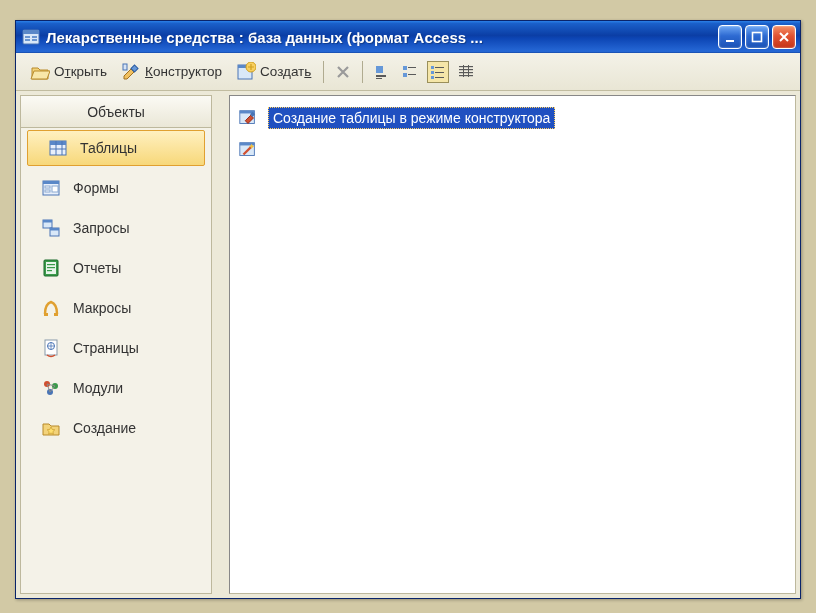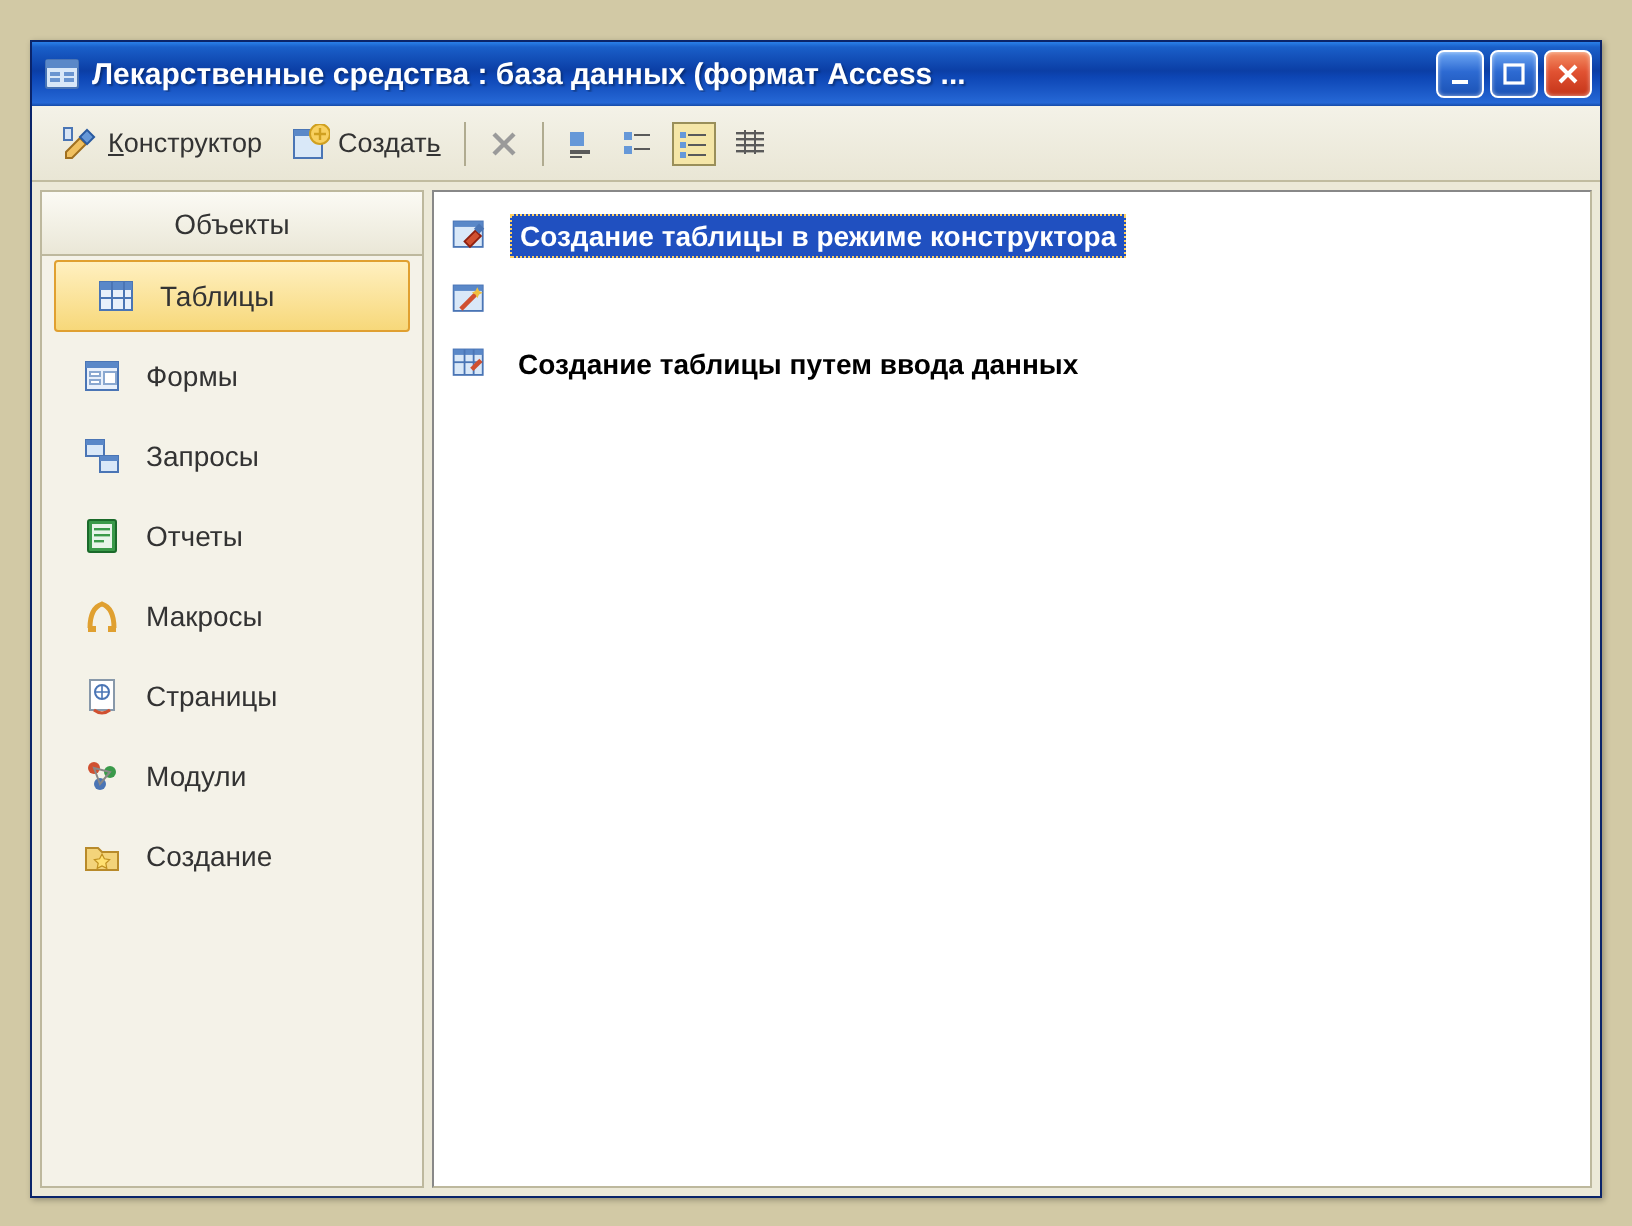--- a/index.html
+++ b/index.html
@@ -93,21 +93,21 @@
   .ticonbtn.active {
     border: 1px solid #9a8f5a;
     background: #f5e6a8;
   }
 
   
   .body {
     flex: 1;
     display: flex;
     padding: 4px;
-    gap: 4px;
+    gap: 17px;
     overflow: hidden;
   }
   .sidebar {
     width: 192px;
     background: #f4f2e8;
     border: 1px solid #bdb89d;
     display: flex;
     flex-direction: column;
     overflow: hidden;
   }
@@ -155,21 +155,20 @@
     padding: 6px 8px;
     overflow: auto;
   }
   .list-item {
     display: flex;
     align-items: center;
     gap: 10px;
     height: 32px;
     font-size: 14px;
     color: #000;
-    font-weight: bold;
   }
   .list-item .label {
     padding: 2px 4px;
   }
   .list-item.selected .label {
     background: #2050c0;
     color: #fff;
     border: 1px dotted #ffd060;
   }
 </style>
@@ -206,20 +205,29 @@
             <path d="M3 3 L11 11 M11 3 L3 11" stroke="#fff" stroke-width="2"></path>
           </svg>
       </div>
     </div>
   </div>
 
   <div class="toolbar">
     <div class="tbtn">
       <span class="ico">
         <svg viewBox="0 0 20 20">
+            <path d="M2 6 h6 l2 2 h8 v9 h-16 z" fill="#f3d37a" stroke="#b88a2a"></path>
+            <path d="M4 9 h16 l-3 8 h-16 z" fill="#f8e6a8" stroke="#b88a2a"></path>
+          </svg>
+      </span>
+      <span>О<span class="u">т</span>крыть</span>
+    </div>
+    <div class="tbtn">
+      <span class="ico">
+        <svg viewBox="0 0 20 20">
             <path d="M3 14 L10 7 l3 3 l-7 7 h-3 z" fill="#f0c060" stroke="#a07020"></path>
             <rect x="11" y="4" width="5" height="5" transform="rotate(45 13.5 6.5)" fill="#6698d8" stroke="#2a5aa0"></rect>
             <rect x="2" y="2" width="4" height="6" fill="#d8e4f4" stroke="#4a75b5"></rect>
           </svg>
       </span>
       <span><span class="u">К</span>онструктор</span>
     </div>
     <div class="tbtn">
       <span class="ico">
         <svg viewBox="0 0 20 20">
@@ -393,29 +401,16 @@
       <div class="list-item">
         <span class="ico">
           <svg viewBox="0 0 22 22">
               <rect x="2" y="3" width="16" height="14" fill="#d9e8f8" stroke="#4a75b5"></rect>
               <rect x="2" y="3" width="16" height="3" fill="#5a88c8"></rect>
               <path d="M6 16 l9 -9" stroke="#d05030" stroke-width="2.5"></path>
               <path d="M15 4 l1 2 2 1 -2 1 -1 2 -1 -2 -2 -1 2 -1 z" fill="#f0c040"></path>
             </svg>
         </span>
       </div>
-      <div class="list-item">
-        <span class="ico">
-          <svg viewBox="0 0 22 22">
-              <rect x="2" y="3" width="16" height="14" fill="#d9e8f8" stroke="#4a75b5"></rect>
-              <rect x="2" y="3" width="16" height="3" fill="#5a88c8"></rect>
-              <line x1="8" y1="3" x2="8" y2="17" stroke="#4a75b5"></line>
-              <line x1="13" y1="3" x2="13" y2="17" stroke="#4a75b5"></line>
-              <line x1="2" y1="10" x2="18" y2="10" stroke="#4a75b5"></line>
-              <path d="M12 14 l5 -5" stroke="#d05030" stroke-width="2.5"></path>
-            </svg>
-        </span>
-        <span class="label">Создание таблицы путем ввода данных</span>
-      </div>
     </div>
 
   </div>
 </div>
 
 </body></html>

